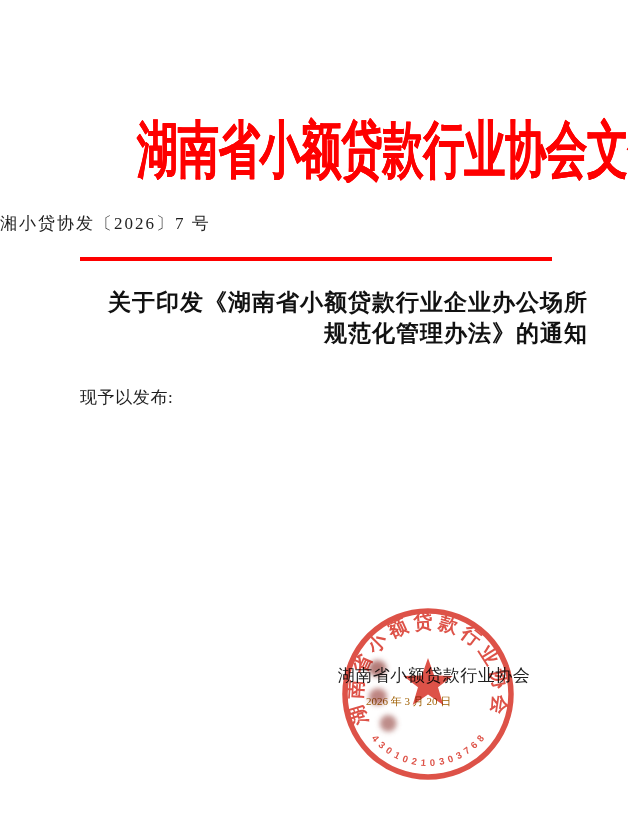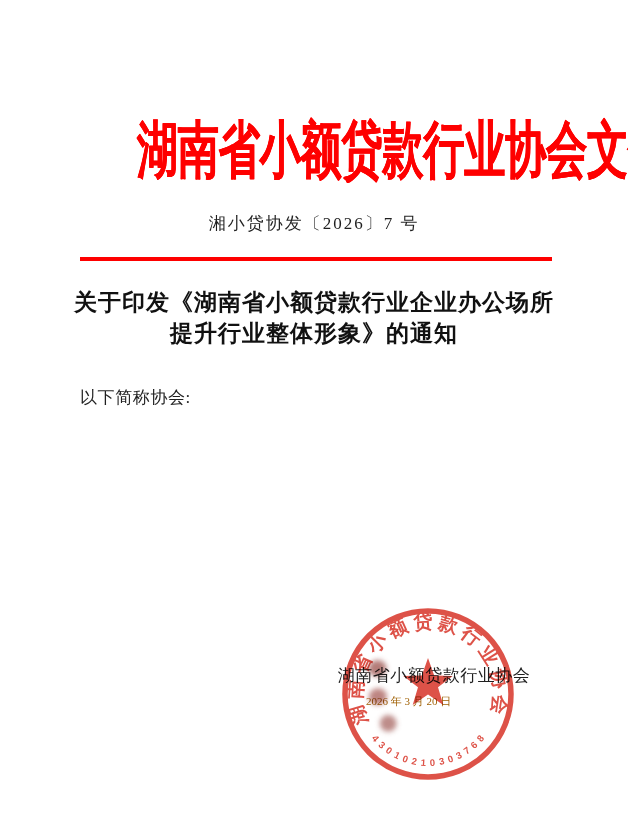--- a/index.html
+++ b/index.html
@@ -37,41 +37,40 @@
     letter-spacing: 0px;
     font-family: "Liberation Serif", "DejaVu Serif", serif;
     text-shadow: 0.5px 0 0 #fe0000, -0.5px 0 0 #fe0000;
   }
   
   .doc-number {
     position: absolute;
     top: 212px;
     left: 0;
     width: 100%;
-    text-align: center;
     font-size: 17px;
     color: #1f1f1f;
     letter-spacing: 2px;
   }
   
   .red-line {
     position: absolute;
     top: 257px;
     left: 80px;
     width: 472px;
     height: 4px;
     background: #fe0000;
   }
   
   .notice-title {
     position: absolute;
     top: 287px;
     left: 40px;
     width: 548px;
-    text-align: center;
+    text-align: right;
     font-size: 23px;
     font-weight: 700;
     color: #111111;
     line-height: 31px;
     letter-spacing: 1px;
   }
   
   .body-text {
     position: absolute;
     top: 383px;
@@ -150,25 +149,25 @@
   <div class="letterhead">
     <span class="inner">湖南省小额贷款行业协会文件</span>
   </div>
 
   <div class="doc-number">湘小贷协发〔2026〕7 号</div>
 
   <div class="red-line"></div>
 
   <div class="notice-title">
     <div>关于印发《湖南省小额贷款行业企业办公场所</div>
-    <div>提升行业整体形象》的通知</div>
+    <div>规范化管理办法》的通知</div>
   </div>
 
   <div class="body-text">
-    <p class="salutation">以下简称协会:</p>
+    <p class="salutation">现予以发布:</p>
   </div>
 
   <div class="sig-org">湖南省小额贷款行业协会</div>
   <div class="sig-date">2026 年 3 月 20 日</div>
 
   <div class="seal">
     <svg viewBox="0 0 180 180" xmlns="http://www.w3.org/2000/svg">
 
       <circle cx="90" cy="90" r="83" fill="none" stroke="#d93a2e" stroke-width="5.5"></circle>
 

